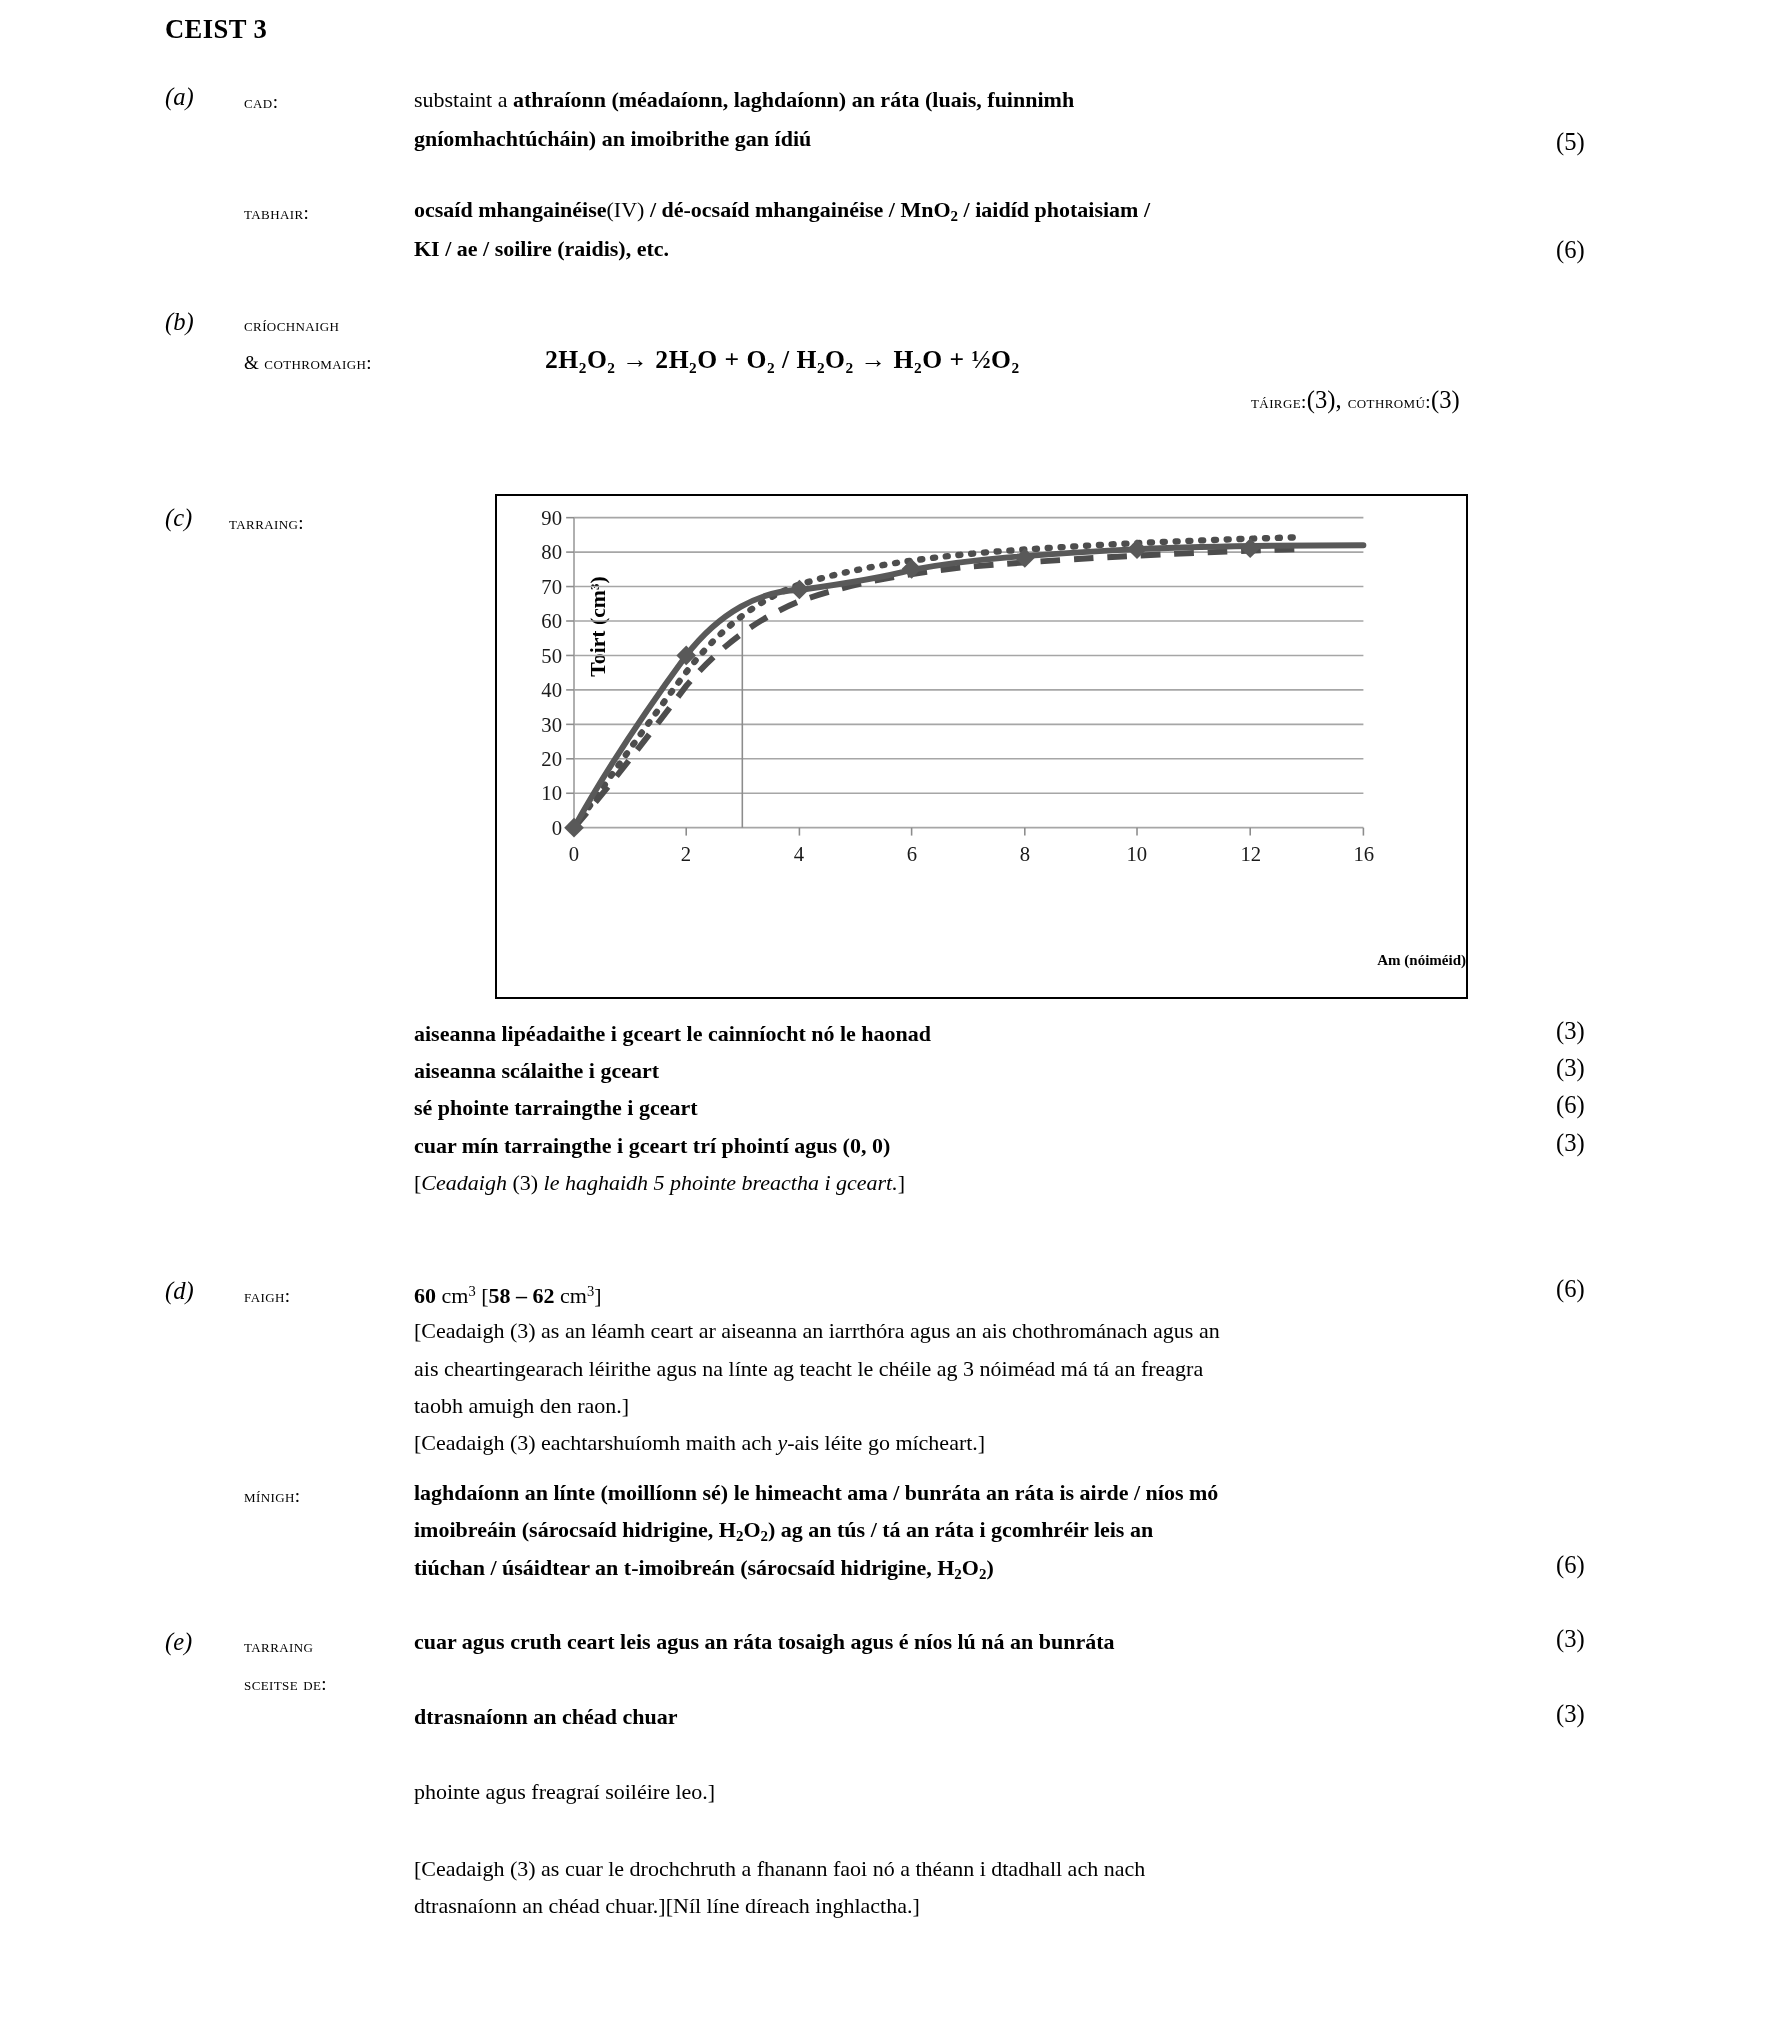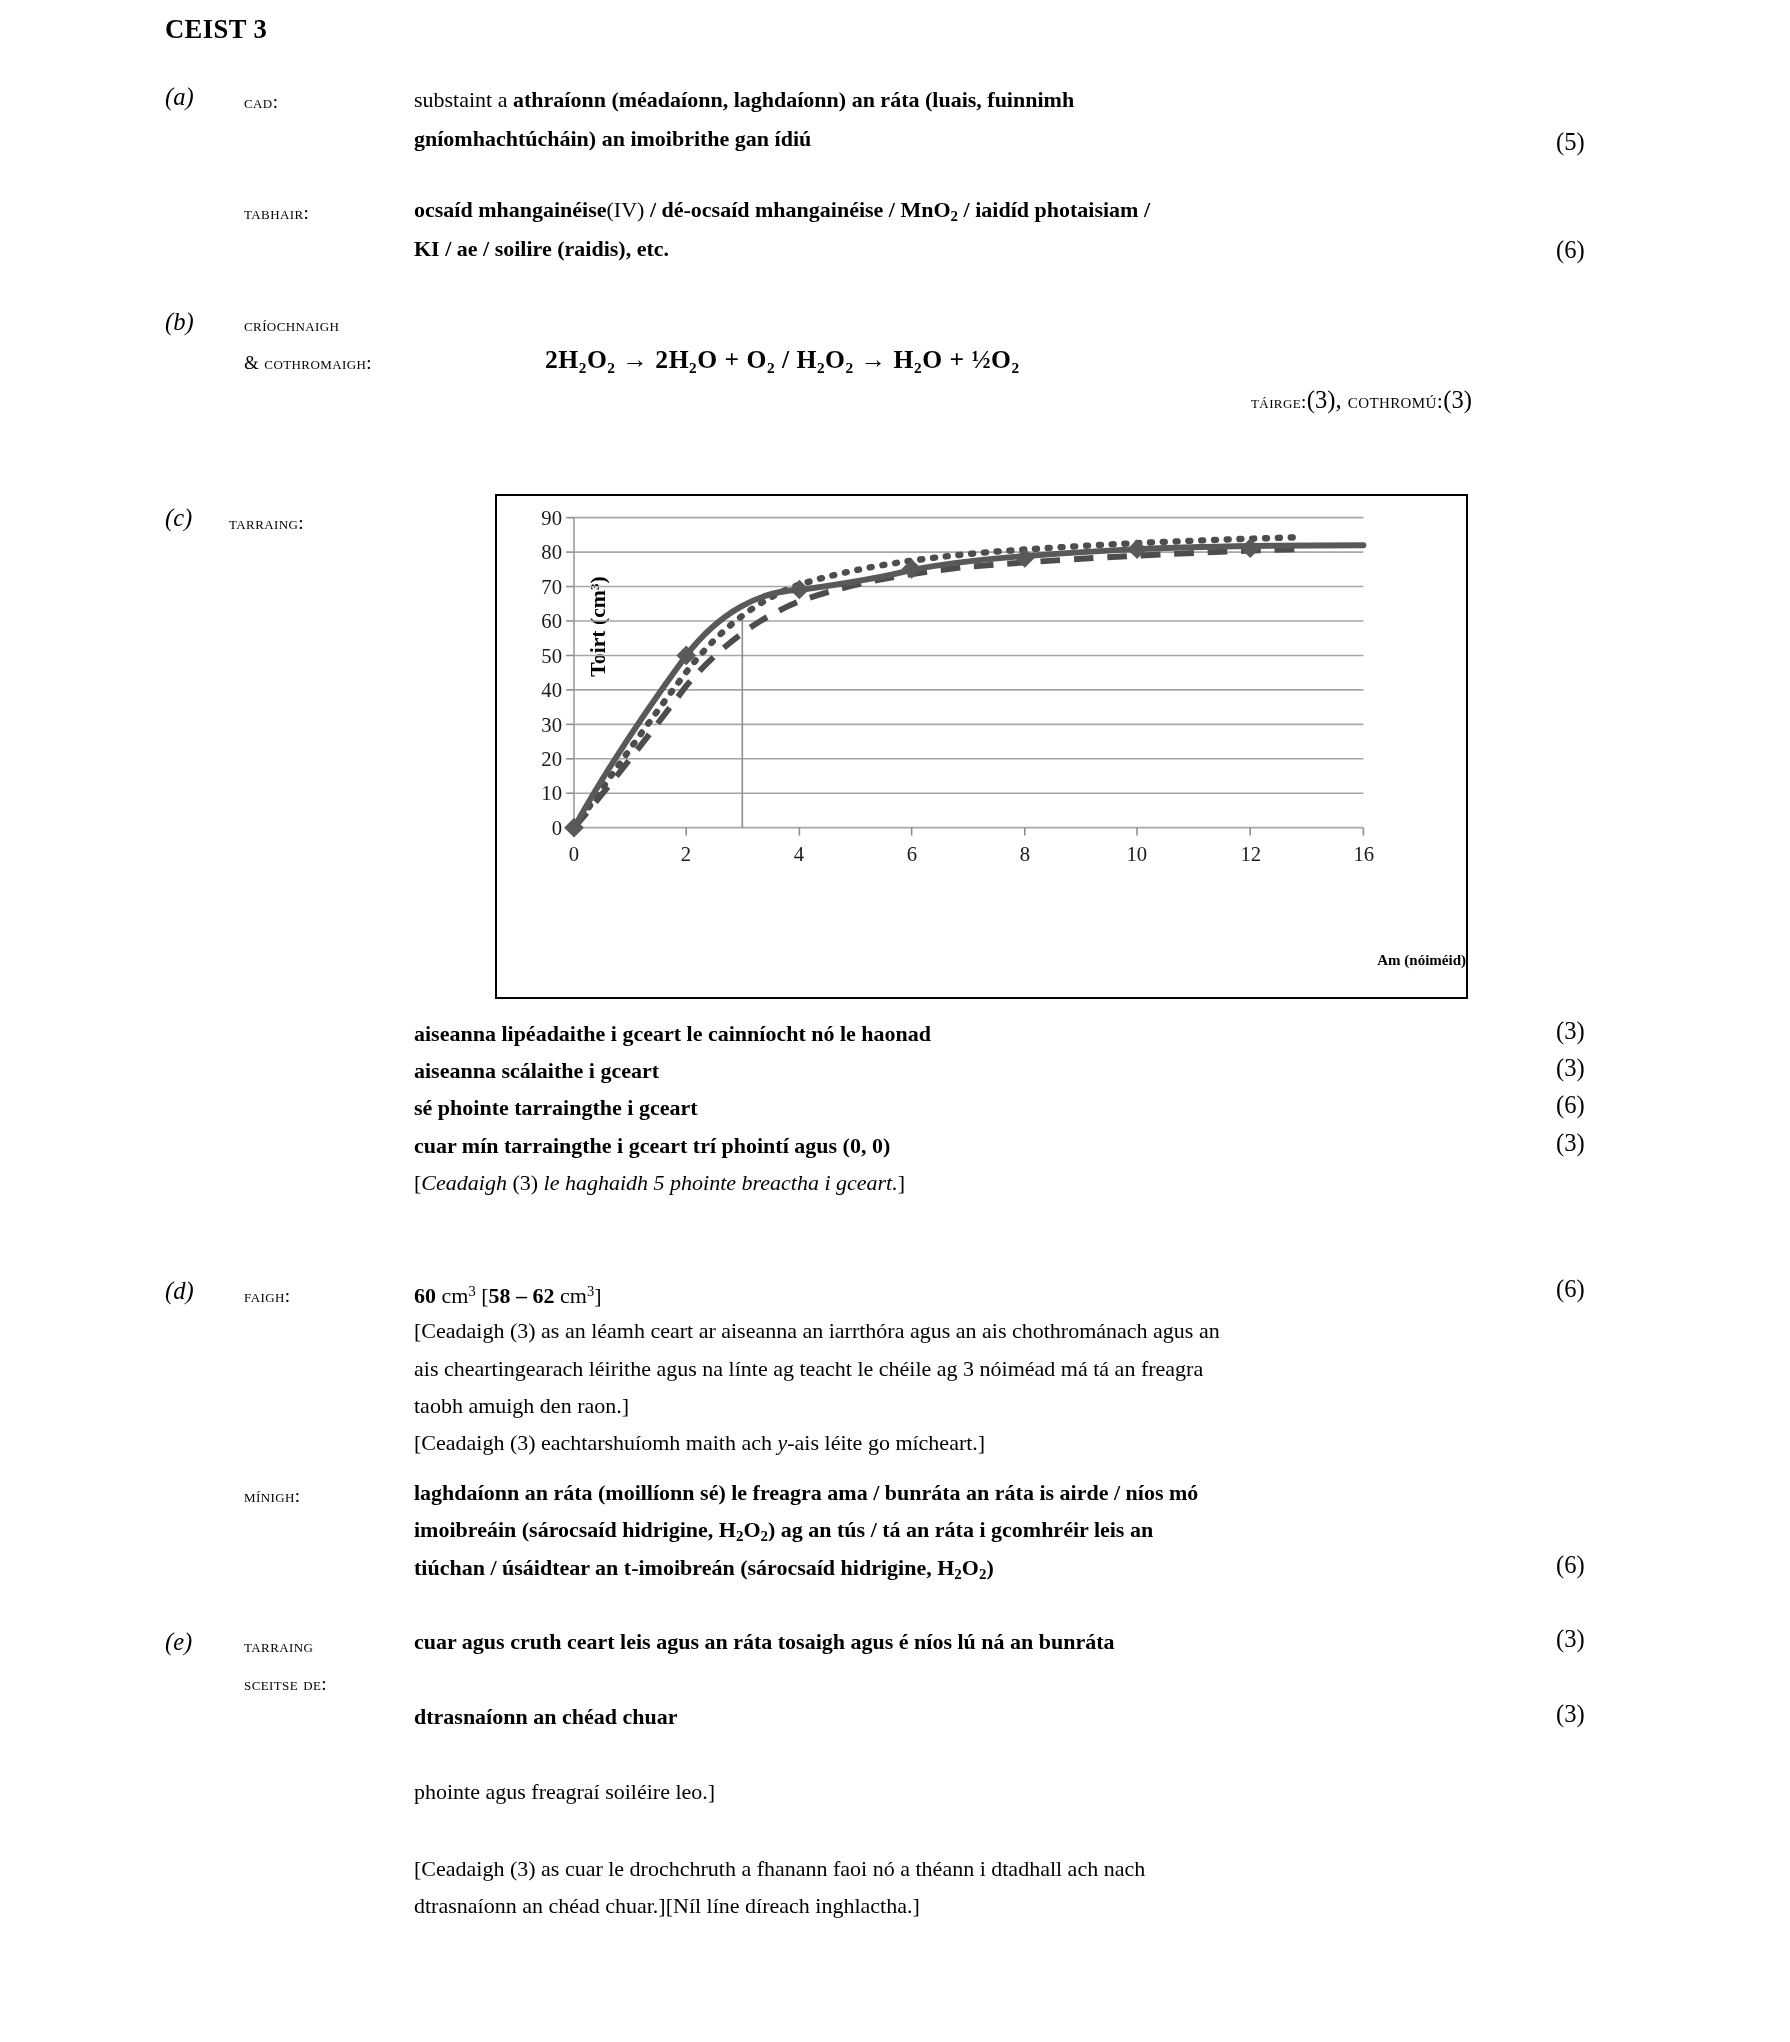--- a/index.html
+++ b/index.html
@@ -162,21 +162,21 @@
   <div class="marks" style="left:1556px; top:236px;">(6)</div>
 
   <div class="label-idx" style="left:165px; top:308px;">(b)</div>
   <div class="smallcap" style="left:244px; top:314px;">CRÍOCHNAIGH</div>
   <div class="smallcap" style="left:244px; top:352px;">&amp; COTHROMAIGH:</div>
 
   <div class="body-text bold" style="left:545px; top:343px; font-size:25.6px; letter-spacing:0.5px;">2H₂O₂  →  2H₂O + O₂ / H₂O₂  →  H₂O + ½O₂</div>
 
   <div style="position:absolute; left:1251px; top:386px; font-size:24.6px;">
     <span class="smallcap" style="position:static; font-size:19px;">TÁIRGE:</span><span>(3)</span><span>,</span>
-    <span class="smallcap" style="position:static; font-size:22px;">COTHROMÚ:</span><span>(3)</span>
+    <span class="smallcap" style="position:static; font-size:19px;">COTHROMÚ:</span><span>(3)</span>
   </div>
 
   <div class="label-idx" style="left:165px; top:504px;">(c)</div>
   <div class="smallcap" style="left:229px; top:512px;">TARRAING:</div>
 
   <div class="chart-frame">
     <div class="chart-inner">
 
       <div class="axis-title-y">Toirt (cm³)</div>
 
@@ -300,21 +300,21 @@
   <div class="body-text" style="left:414px; top:1314px;">[Ceadaigh (3) as an léamh ceart ar aiseanna an iarrthóra agus an ais chothrománach agus an</div>
   <div class="body-text" style="left:414px; top:1352px;">ais cheartingearach léirithe agus na línte ag teacht le chéile ag 3 nóiméad má tá an freagra</div>
   <div class="body-text" style="left:414px; top:1389px;">taobh amuigh den raon.]</div>
 
   <div class="body-text" style="left:414px; top:1426px;">
     <span>[Ceadaigh (3) eachtarshuíomh maith ach </span><span class="ital">y</span><span>-ais léite go mícheart.]</span>
   </div>
 
   <div class="smallcap" style="left:244px; top:1485px;">MÍNIGH:</div>
 
-  <div class="body-text bold" style="left:414px; top:1476px;">laghdaíonn an ráta (moillíonn sé) le freagra ama / bunráta an ráta is airde / níos mó</div>
+  <div class="body-text bold" style="left:414px; top:1476px;">laghdaíonn an línte (moillíonn sé) le himeacht ama / bunráta an ráta is airde / níos mó</div>
 
   <div class="body-text bold" style="left:414px; top:1513px;">
     <span>imoibreáin (sárocsaíd hidrigine, H</span><sub>2</sub><span>O</span><sub>2</sub><span>) ag an tús / tá an ráta i gcomhréir leis an</span>
   </div>
 
   <div class="body-text bold" style="left:414px; top:1551px;">
     <span>tiúchan / úsáidtear an t-imoibreán (sárocsaíd hidrigine, H</span><sub>2</sub><span>O</span><sub>2</sub><span>)</span>
   </div>
   <div class="marks" style="left:1556px; top:1551px;">(6)</div>
 

